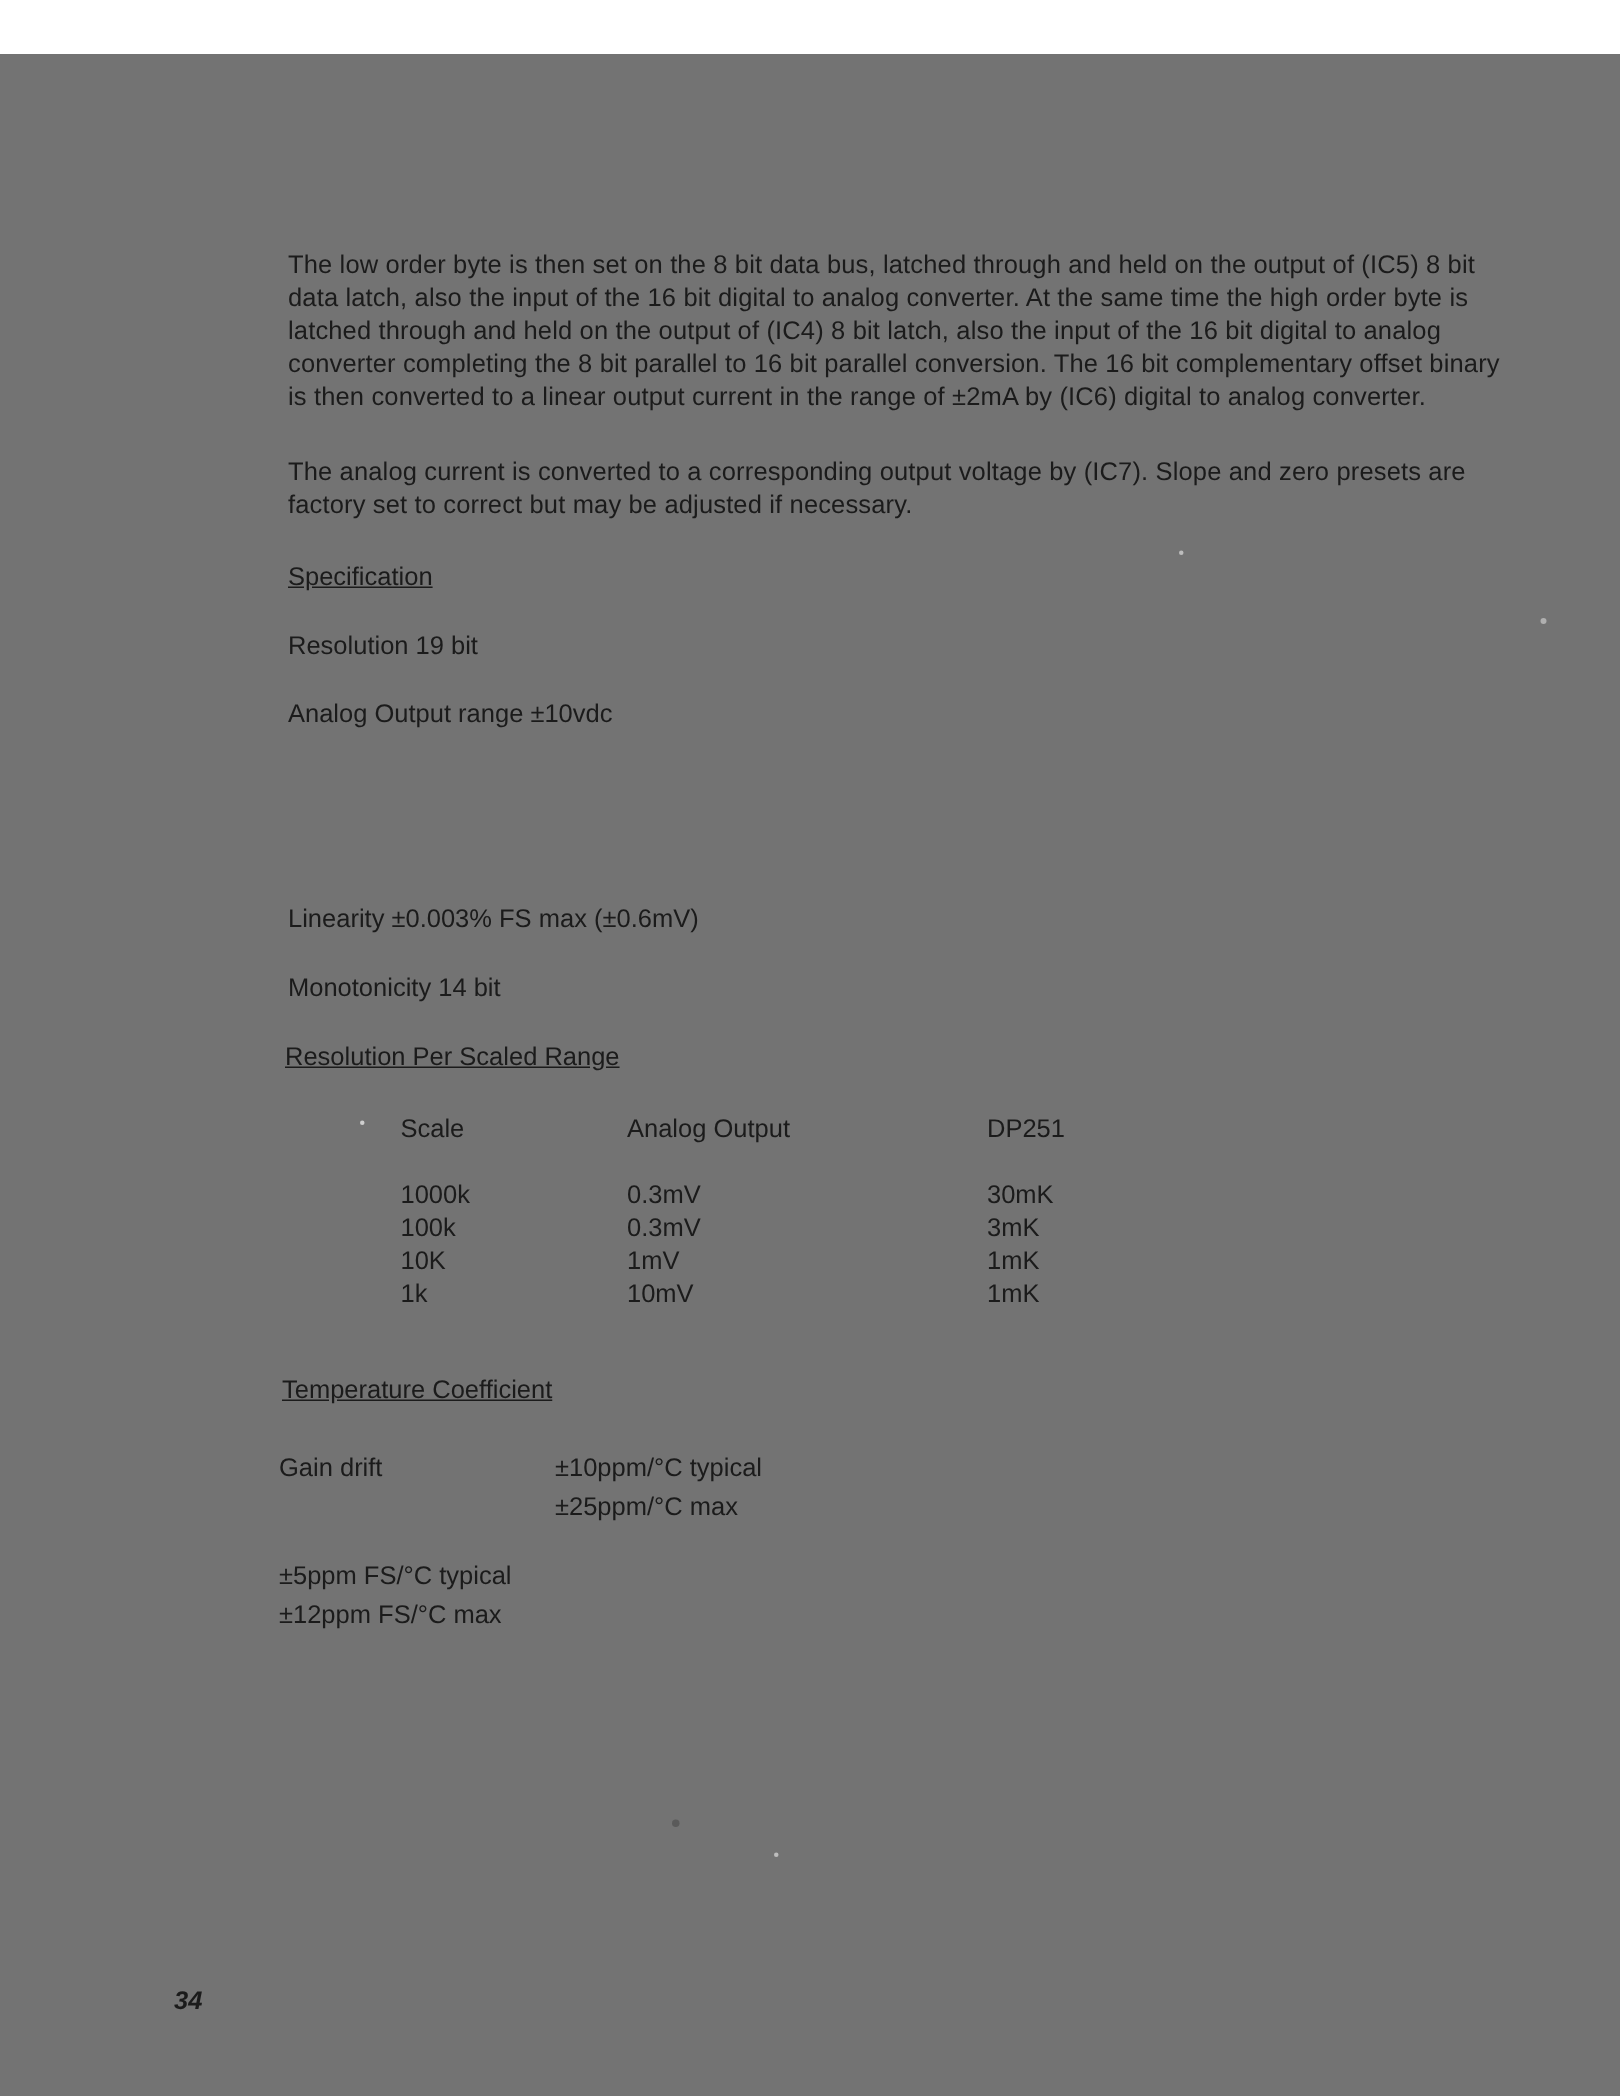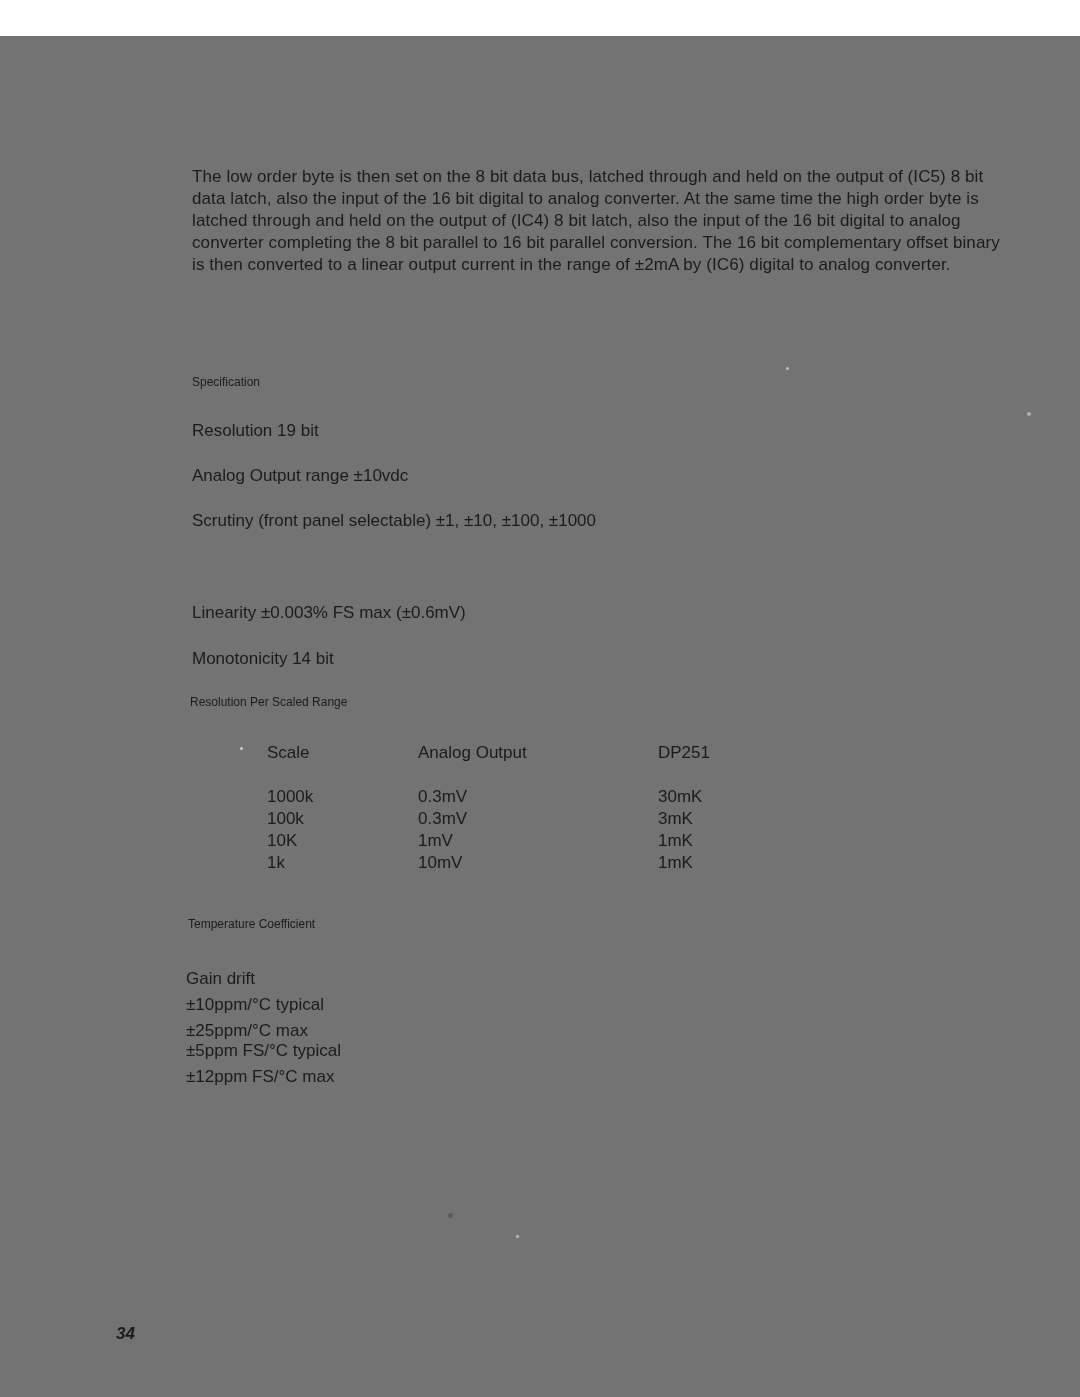--- a/index.html
+++ b/index.html
@@ -24,65 +24,65 @@
     margin: 0;
     width: 824px;
     letter-spacing: 0.1px;
   }
   .spec-item {
     font-size: 17px;
     line-height: 22px;
     white-space: nowrap;
   }
   .heading {
-    font-size: 12px;
+    font-size: 17px;
     font-weight: normal;
+    text-decoration: underline;
     margin: 0;
     white-space: nowrap;
   }
   .res-table-header, .res-table-rows {
     display: grid;
     grid-template-columns: 151px 240px 1fr;
     font-size: 17px;
     line-height: 22px;
   }
   .res-table-header .cell { font-weight: normal; }
   .tc-row {
     display: flex;
     font-size: 17px;
     line-height: 26px;
-    flex-direction: column;
   }
   .tc-label { width: 184px; flex: none; }
   .tc-values span { display: block; }
   .page-number {
     font-size: 17px;
     font-weight: bold;
     font-style: italic;
   }
   .speck {
     position: absolute;
     border-radius: 50%;
   }
 </style>
 </head>
 <body>
 
 <div class="page">
 
   <p class="abs body-text" style="left:192px; top:130px;">The low order byte is then set on the 8 bit data bus, latched through and held on the output of (IC5) 8 bit data latch, also the input of the 16 bit digital to analog converter.  At the same time the high order byte is latched through and held on the output of (IC4) 8 bit latch, also the input of the 16 bit digital to analog converter completing the 8 bit parallel to 16 bit parallel conversion.  The 16 bit complementary offset binary is then converted to a linear output current in the range of ±2mA by (IC6) digital to analog converter.</p>
 
+  <p class="abs body-text" style="left:192px; top:268px;">The analog current is converted to a corresponding output voltage by (IC7). Slope and zero presets are factory set to correct but may be adjusted if necessary.</p>
 
   <h3 class="abs heading" style="left:192px; top:339px;">Specification</h3>
 
   <div class="abs spec-item" style="left:192px; top:384px;">Resolution 19 bit</div>
 
   <div class="abs spec-item" style="left:192px; top:429px;">Analog Output range ±10vdc</div>
 
-  <div class="abs spec-item" style="left:192px; top:474px;">Scrutiny (front panel selectable) ±1, ±10, ±100, ±1000</div>
 
 
   <div class="abs spec-item" style="left:192px; top:566px;text-align:center;">Linearity ±0.003% FS max (±0.6mV)</div>
 
   <div class="abs spec-item" style="left:192px; top:612px;">Monotonicity 14 bit</div>
 
   <h3 class="abs heading" style="left:190px; top:659px;">Resolution Per Scaled Range</h3>
 
   <div class="abs res-table-header" style="left:267px; top:706px; width:600px;">
     <span class="cell">Scale</span>

